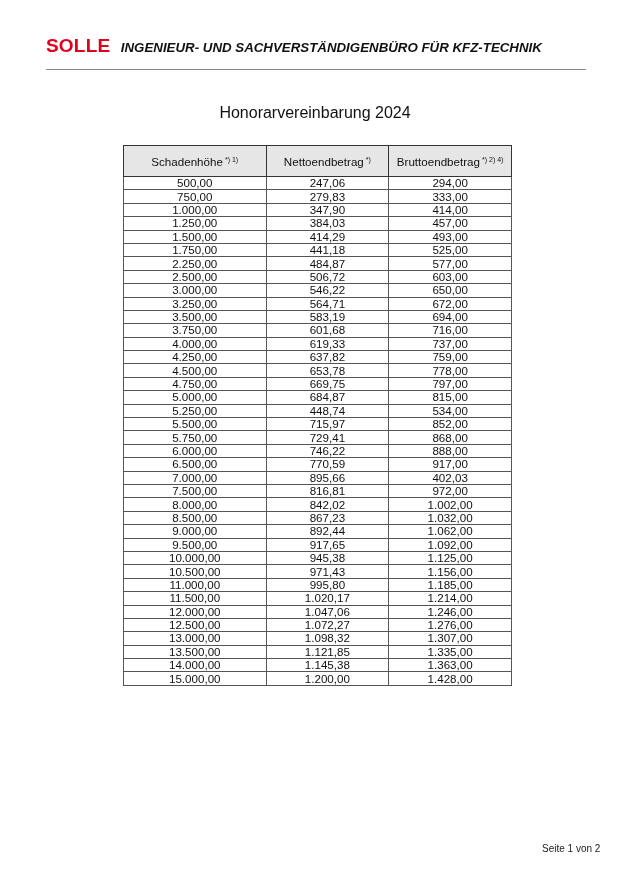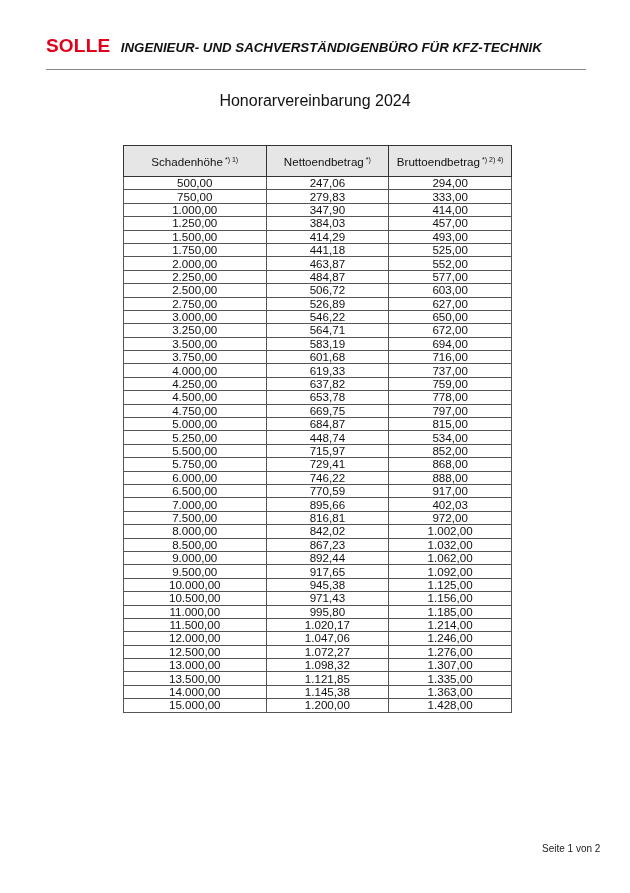--- a/index.html
+++ b/index.html
@@ -1,20 +1,20 @@
 <!DOCTYPE html>
 <html><head>
   <meta charset="utf-8">
   <style>
     html, body { margin: 0; padding: 0; background: #ffffff; }
     body { width: 630px; height: 893px; position: relative; overflow: hidden; font-family: "Liberation Sans", sans-serif; color: #111; }
     .letterhead { position: absolute; left: 46px; top: 35px; width: 540px; height: 34px; border-bottom: 1px solid #888; white-space: nowrap; }
     .brand { color: #e3001b; font-weight: bold; font-size: 19px; letter-spacing: 0.2px; vertical-align: baseline; }
     .subtitle { font-weight: bold; font-style: italic; font-size: 13.3px; margin-left: 6px; vertical-align: baseline; color: #111; margin-top: 8px; }
-    .doc-title { position: absolute; left: 0; width: 630px; top: 92px; text-align: center; font-size: 16px; color: #111; }
+    .doc-title { position: absolute; left: 0; width: 630px; top: 104px; text-align: center; font-size: 16px; color: #111; }
     table.fees { position: absolute; left: 123px; top: 145px; width: 389px; border-collapse: collapse; font-size: 11.6px; }
     table.fees th { background: #e6e6e6; font-weight: normal; height: 30px; border: 1px solid #333; padding: 0; text-align: center; font-size: 11.6px; }
     table.fees th sup { font-size: 7px; vertical-align: 4px; margin-left: 2px; }
     table.fees td { border: 1px solid #555; height: 12.4px; line-height: 12px; padding: 0; text-align: center; }
     table.fees col.c1 { width: 143px; }
     table.fees col.c2 { width: 123px; }
     table.fees col.c3 { width: 123px; }
     .page-number { position: absolute; left: 542px; top: 843px; font-size: 10px; color: #222; }
   </style>
 </head>
@@ -65,40 +65,30 @@
         <td>1.500,00</td>
         <td>414,29</td>
         <td>493,00</td>
       </tr>
       <tr>
         <td>1.750,00</td>
         <td>441,18</td>
         <td>525,00</td>
       </tr>
       <tr>
-        <td>2.000,00</td>
-        <td>463,87</td>
-        <td>552,00</td>
-      </tr>
-      <tr>
         <td>2.250,00</td>
         <td>484,87</td>
         <td>577,00</td>
       </tr>
       <tr>
         <td>2.500,00</td>
         <td>506,72</td>
         <td>603,00</td>
       </tr>
       <tr>
-        <td>2.750,00</td>
-        <td>526,89</td>
-        <td>627,00</td>
-      </tr>
-      <tr>
         <td>3.000,00</td>
         <td>546,22</td>
         <td>650,00</td>
       </tr>
       <tr>
         <td>3.250,00</td>
         <td>564,71</td>
         <td>672,00</td>
       </tr>
       <tr>

